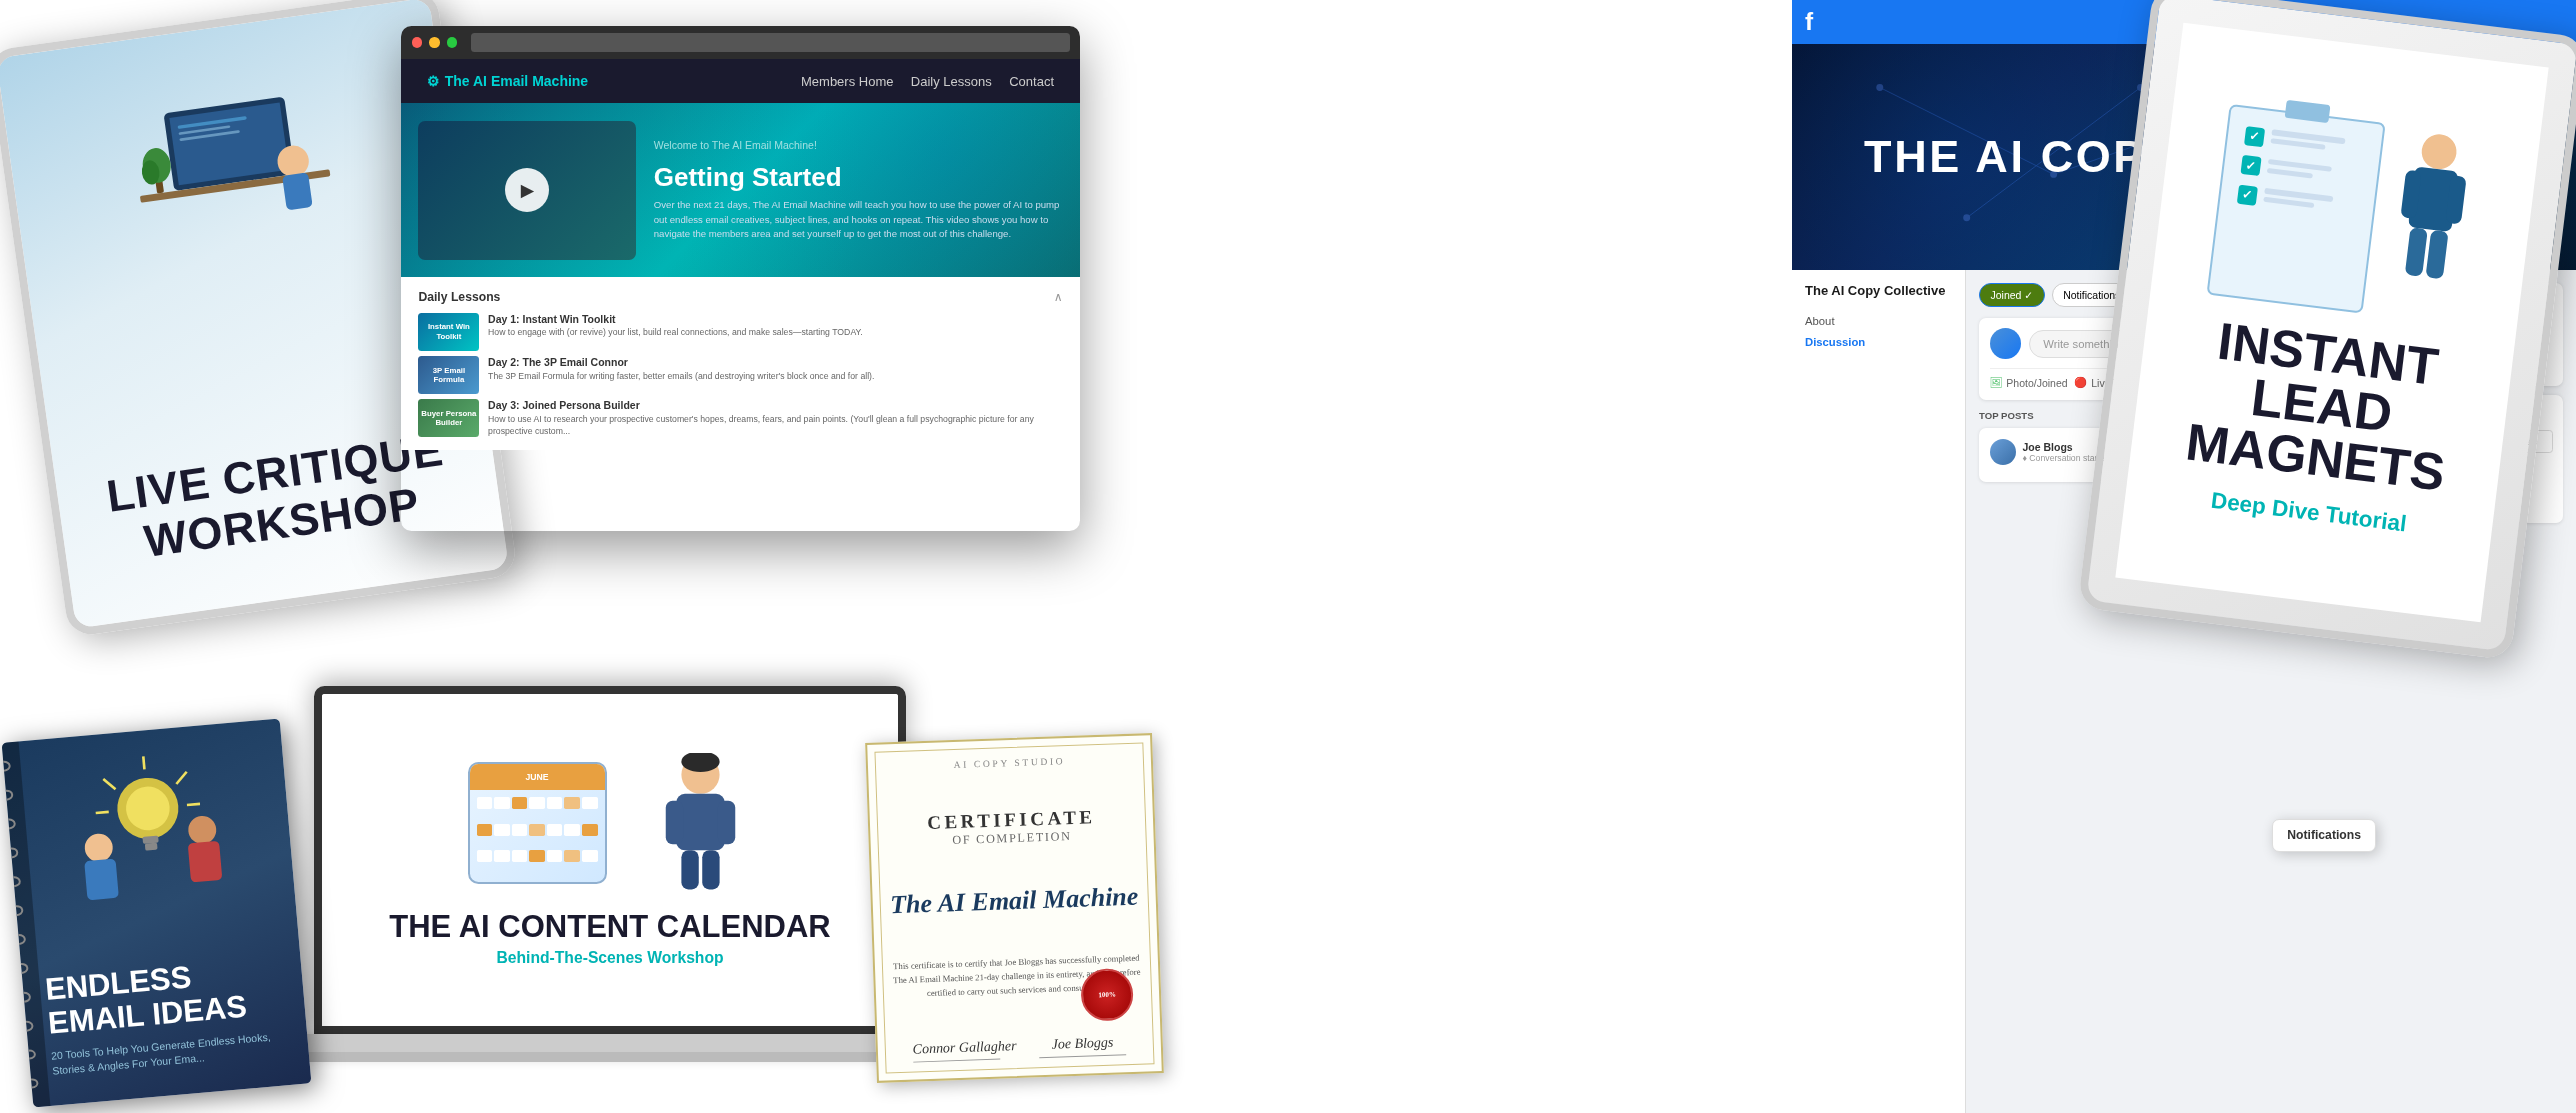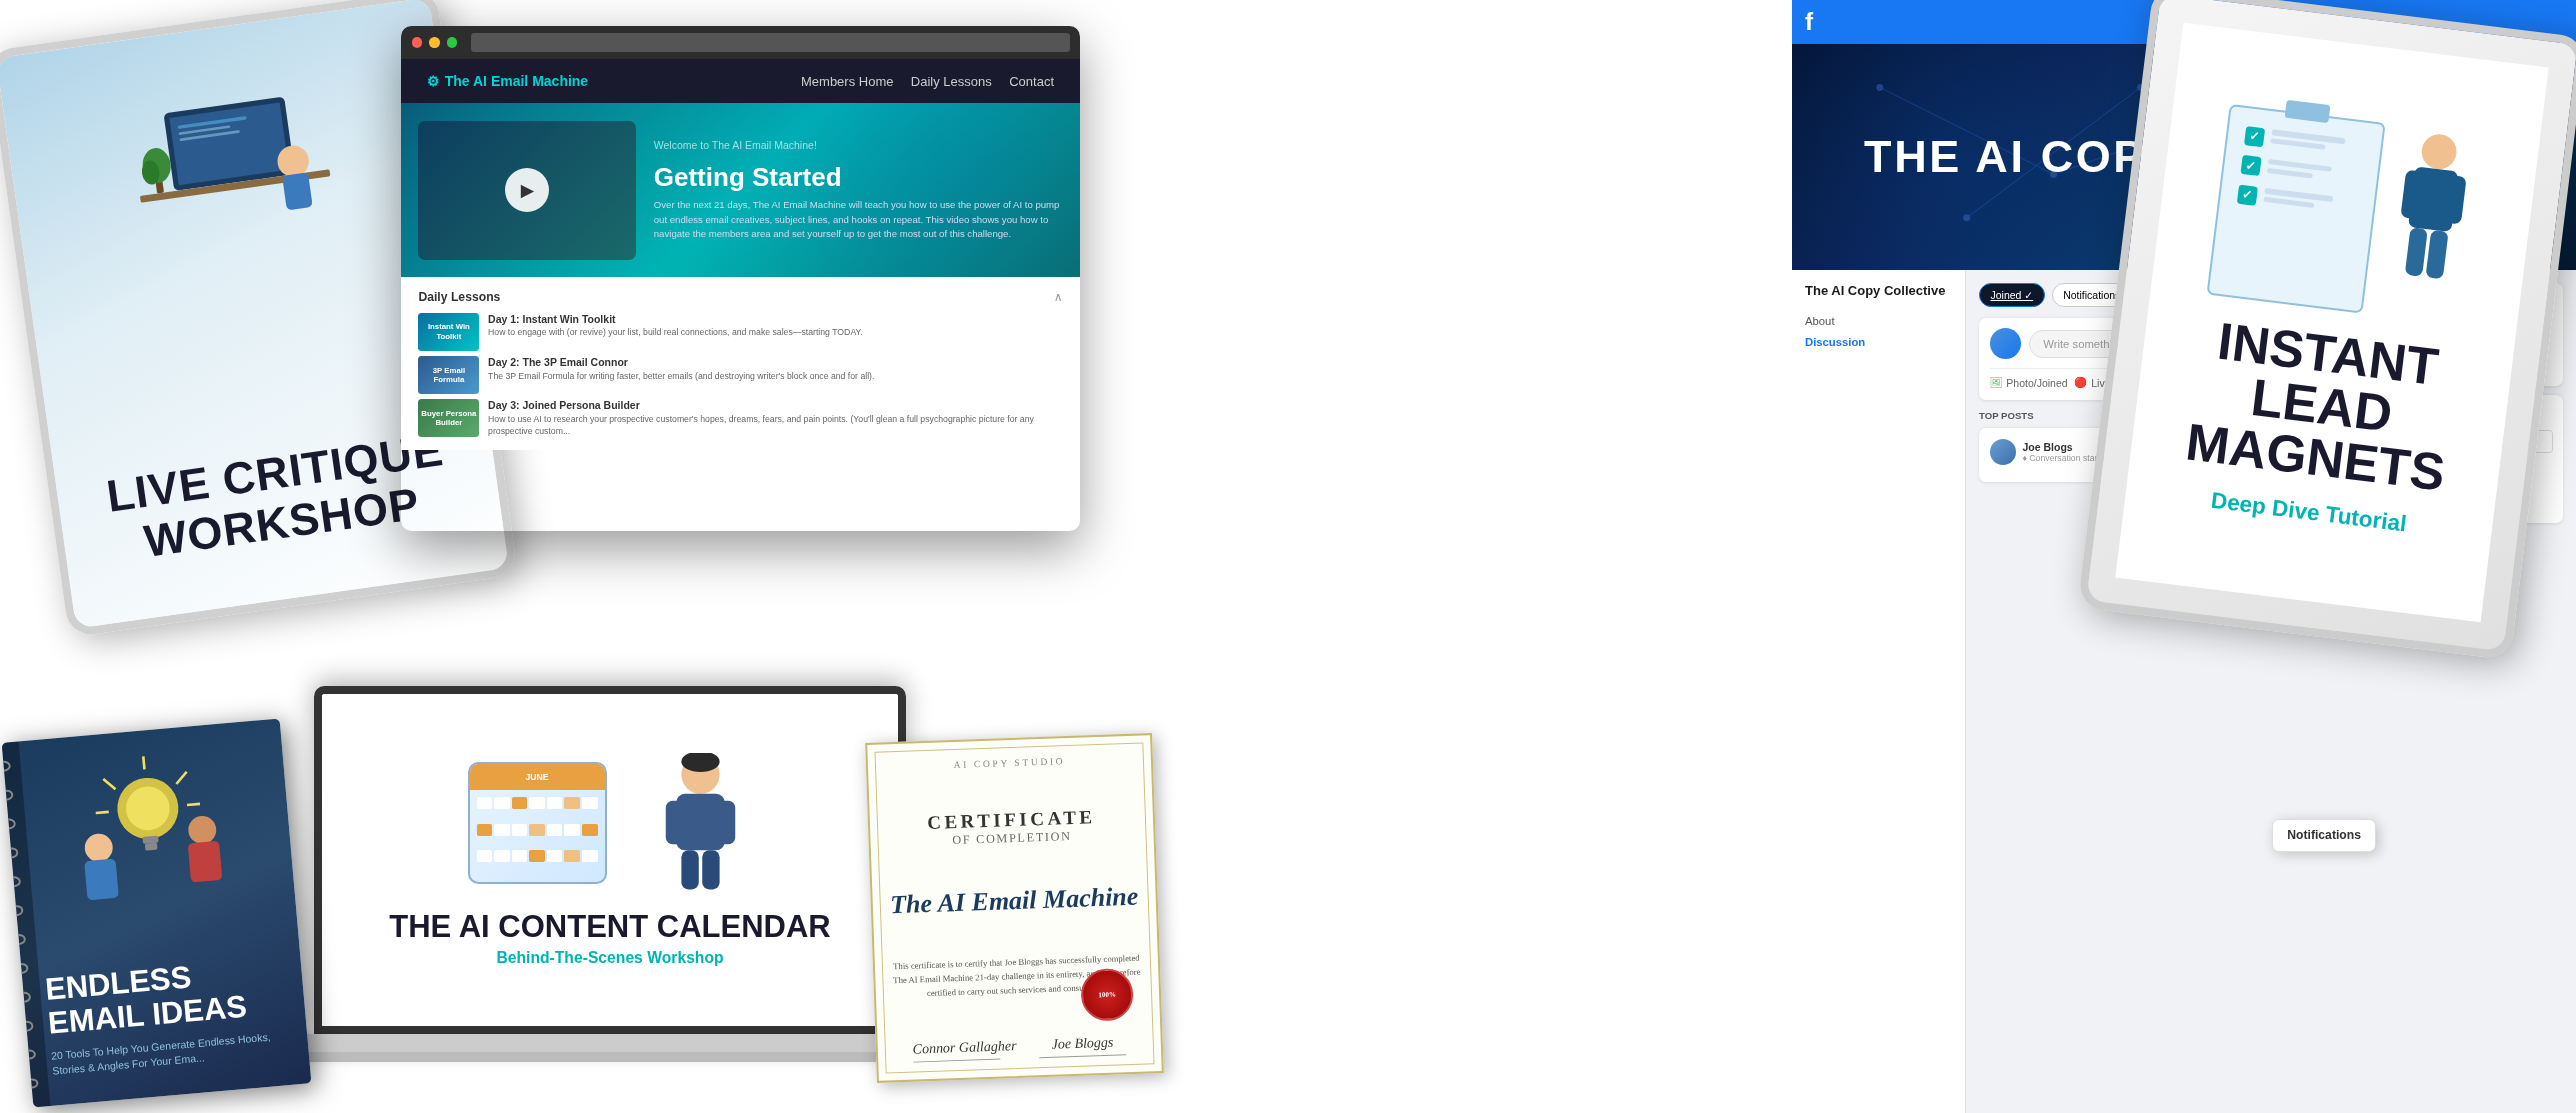--- a/index.html
+++ b/index.html
@@ -613,21 +613,21 @@
     .fb-lg-btn {
       padding: 5.2px 10.5px;
       border-radius: 17.4px;
       font-size: 10.5px;
       border: 0.9px solid #ccc;
       background: #fff;
       display: flex;
       align-items: center;
       gap: 3.5px;
     }
-    .fb-lg-btn.joined { background: #0f172a; color: #fff; border-color: #1877f2; text-decoration: underline; }
+    .fb-lg-btn.joined { background: #4d7c0f; color: #fff; border-color: #1877f2; }
     .fb-write-post {
       background: #fff;
       border-radius: 7px;
       padding: 10.5px;
       margin-bottom: 10.5px;
       box-shadow: 0 0.9px 3.5px rgba(0,0,0,0.1);
     }
     .fb-write-row {
       display: flex;
       gap: 8.7px;

